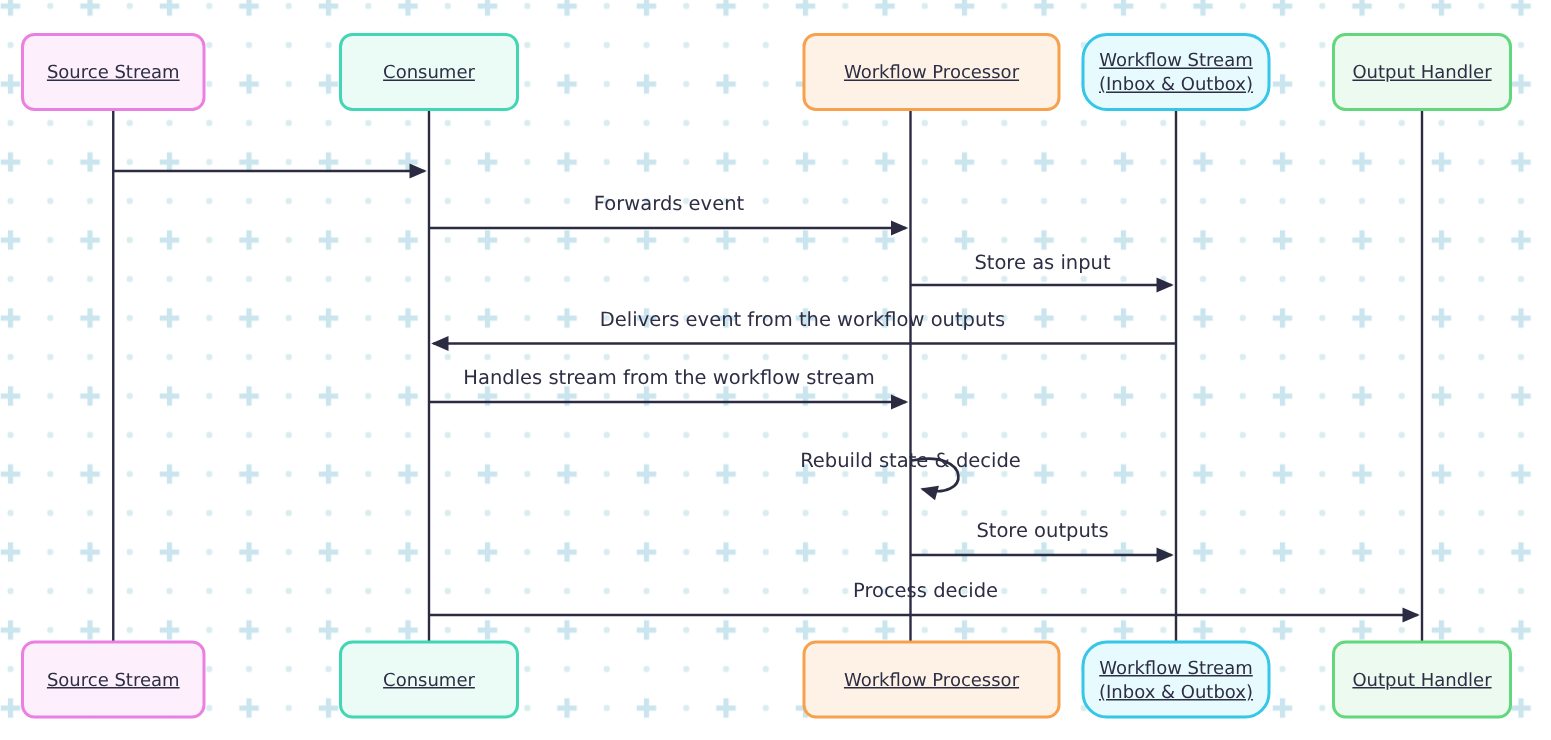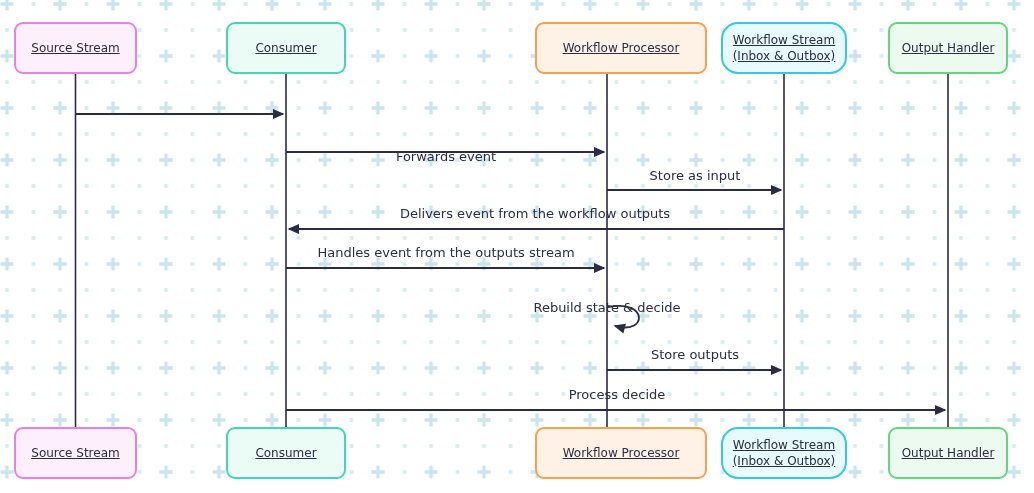--- a/index.html
+++ b/index.html
@@ -36,21 +36,21 @@
   .msg{
     position:absolute;
     transform:translateX(-50%);
     font-size:13px;
     line-height:15px;
     white-space:nowrap;
     color:#2d2d44;
     z-index:1;
   }
   .m1{left:180px;top:91px;}
-  .m2{left:446px;top:129px;margin-top:20px;}
+  .m2{left:446px;top:129px;}
   .m3{left:695px;top:168px;}
   .m4{left:535px;top:206px;}
   .m5{left:446px;top:245px;}
   .m6{left:607px;top:284px;margin-top:16px;}
   .m7{left:695px;top:347px;}
   .m8{left:617px;top:387px;}
 </style>
 </head>
 <body>
 
@@ -117,18 +117,18 @@
     <span>Workflow Stream</span>
     <span>(Inbox &amp; Outbox)</span>
   </div>
   <div class="actor row-bottom pos-output" style="border-color: rgb(98, 215, 125); background: rgb(236, 250, 239);">
     <span>Output Handler</span>
   </div>
 
   <div class="msg m2">Forwards event</div>
   <div class="msg m3">Store as input</div>
   <div class="msg m4">Delivers event from the workflow outputs</div>
-  <div class="msg m5">Handles event from the outputs stream</div>
+  <div class="msg m5">Handles stream from the workflow stream</div>
   <div class="msg m6">Rebuild state &amp; decide</div>
   <div class="msg m7">Store outputs</div>
   <div class="msg m8">Process decide</div>
 
 </div>
 
 </body></html>

